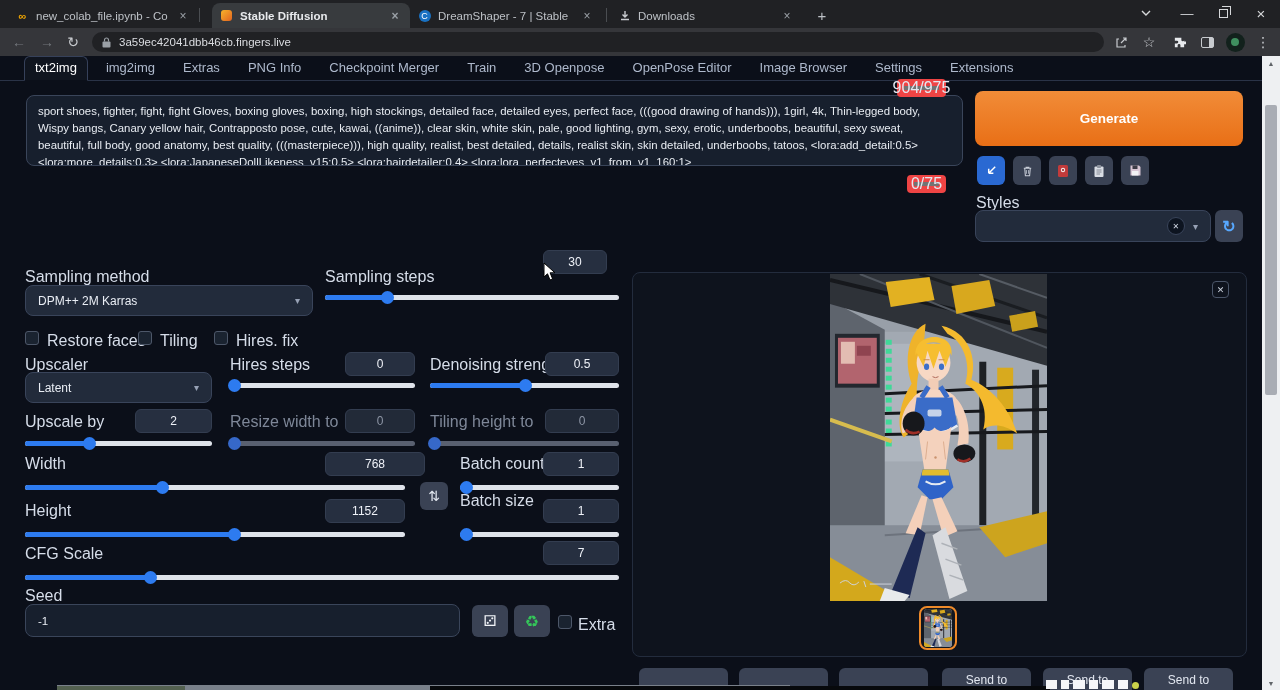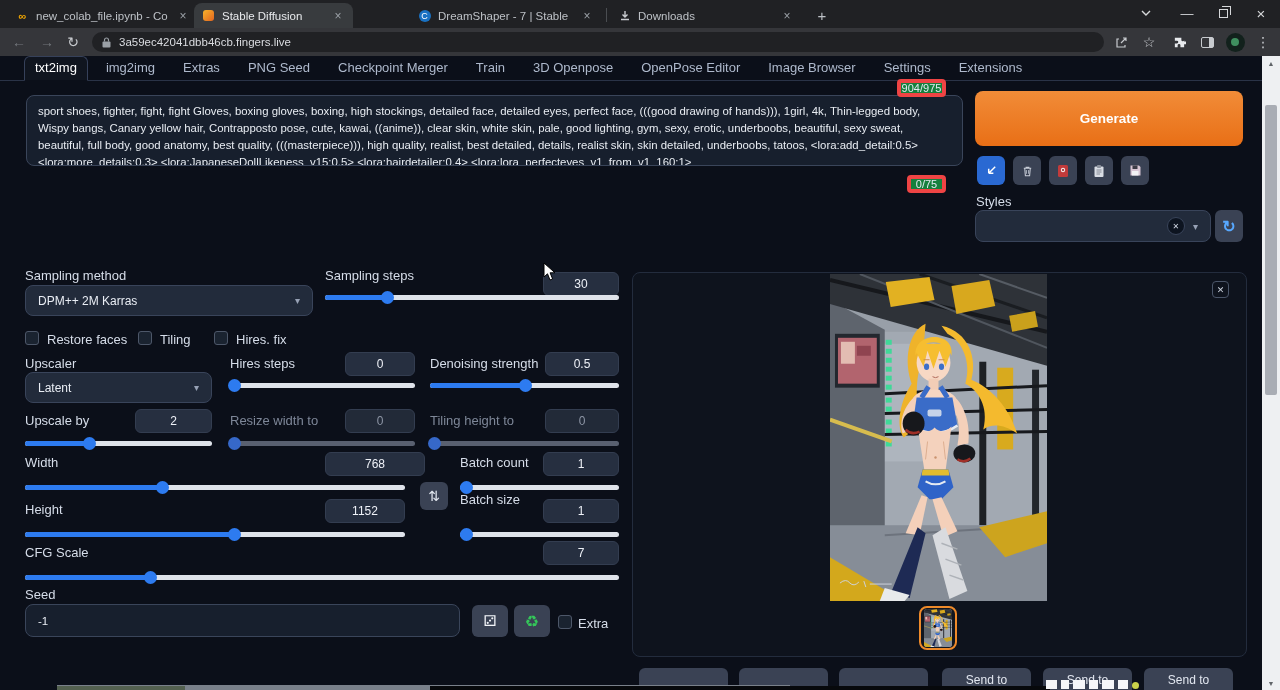--- a/index.html
+++ b/index.html
@@ -34,30 +34,30 @@
     display:flex; align-items:center; justify-content:center; }
 
   #navbar { position:absolute; left:0; top:2px; width:1262px; height:23px; border-bottom:1px solid #2a3347;
     display:flex; align-items:flex-end; padding-left:24px; }
   .gtab { font-size:13px; color:#aeb9cc; padding:3px 10px 5px 10px; margin-right:8px; white-space:nowrap; }
   .gtab.active { color:#ffffff; border:1px solid #36415a; border-bottom:1px solid #0b0f19;
     border-radius:6px 6px 0 0; background:#10151f; margin-bottom:-1px; }
 
   .ta { position:absolute; background:#171f2d; border:1px solid #3a455a; border-radius:8px;
     padding:7px 11px; font-size:11.4px; line-height:17px; color:#e8ecf2; overflow:hidden; }
-  .badge { position:absolute; background:#15803d; border:4px solid #ef4444; border-radius:4px;
-    color:#e3e8f0; font-size:11px; display:flex; align-items:center; justify-content:center; z-index:3;}
+  .badge { position:absolute; background:#737373; border:7px solid #ef4444; border-radius:4px;
+    color:#e3e8f0; font-size:16px; display:flex; align-items:center; justify-content:center; z-index:3;}
 
   #generate { position:absolute; left:975px; top:35px; width:268px; height:55px; border-radius:8px;
     background:linear-gradient(180deg,#f18c38 0%,#e96f16 100%); color:#fff; font-weight:bold;
     font-size:13.5px; display:flex; align-items:center; justify-content:center; }
   .toolbtn { position:absolute; top:100px; width:28px; height:29px; border-radius:6px; background:#3a4254;
     display:flex; align-items:center; justify-content:center; }
   .toolbtn.blue { background:#2a69d2; }
-  .lbl { position:absolute; font-size:13px; color:#d6dde9; white-space:nowrap; }
+  .lbl { position:absolute; font-size:16px; color:#d6dde9; white-space:nowrap; }
   .lbl.dim { color:#7e8798; }
 
   .dd { position:absolute; background:#222b3b; border:1px solid #39445a; border-radius:8px;
     display:flex; align-items:center; padding:0 12px; color:#e9edf4; font-size:12px; }
   .dd .caret { margin-left:auto; color:#97a1b5; font-size:10px; }
 
   .num { position:absolute; background:#262f40; border:1px solid #333d50; border-radius:6px;
     color:#eef1f7; font-size:12px; display:flex; align-items:center; justify-content:center; height:24px; }
   .num.dim { color:#8d95a5; background:#222a38; }
 
@@ -105,21 +105,21 @@
 </head>
 <body>
 
 <div id="tabstrip">
   <div class="btab" style="left:8px; width:190px;">
     <span class="favicon" style="color:#f9ab00; font-weight:bold;">∞</span>
     <span class="tt">new_colab_file.ipynb - Colaborat</span>
     <span class="x">×</span>
   </div>
   <div class="tabsep" style="left:199px;"></div>
-  <div class="btab active" style="left:194px; width:159px;">
+  <div class="btab active" style="left:212px; width:198px;font-weight:bold;">
     <span class="favicon">
         <span style="width:11px;height:11px;border-radius:3px;background:linear-gradient(135deg,#f7b32b,#e2641f);"></span>
       </span>
     <span class="tt">Stable Diffusion</span>
     <span class="x">×</span>
   </div>
   <div class="btab" style="left:410px; width:192px;">
     <span class="favicon">
         <span style="width:12px;height:12px;border-radius:50%;background:#1971c2;color:#fff;font-size:9px;display:flex;align-items:center;justify-content:center;">C</span>
       </span>
@@ -187,21 +187,21 @@
   </div>
   <div class="navic" style="left:1252px;">⋮</div>
 </div>
 
 <div id="page">
 
   <div id="navbar">
     <span class="gtab active">txt2img</span>
     <span class="gtab">img2img</span>
     <span class="gtab">Extras</span>
-    <span class="gtab">PNG Seed</span>
+    <span class="gtab">PNG Info</span>
     <span class="gtab">Checkpoint Merger</span>
     <span class="gtab">Train</span>
     <span class="gtab">3D Openpose</span>
     <span class="gtab">OpenPose Editor</span>
     <span class="gtab">Image Browser</span>
     <span class="gtab">Settings</span>
     <span class="gtab">Extensions</span>
   </div>
 
   <div class="badge" style="left:897px; top:23px; width:49px; height:18px;">904/975</div>
@@ -252,21 +252,21 @@
   <div class="toolbtn" style="left:1215px; top:154px; width:28px; height:32px;">
     <span style="color:#57a8ff; font-size:16px; font-weight:bold;">↻</span>
   </div>
 
   <div class="lbl" style="left:25px; top:212px;">Sampling method</div>
   <div class="dd" style="left:25px; top:229px; width:288px; height:31px;">
     <span>DPM++ 2M Karras</span>
     <span class="caret">▾</span>
   </div>
   <div class="lbl" style="left:325px; top:212px;">Sampling steps</div>
-  <div class="num" style="left:543px; top:216px; width:76px;">30</div>
+  <div class="num" style="left:543px; top:194px; width:64px;">30</div>
   <div class="slider" style="left: 325px; top: 234px; width: 294px; --fill: 21%;">
     <span class="track"></span>
       <span class="fill"></span>
       <span class="knob"></span>
   </div>
 
   <span class="cb" style="left:25px; top:275px;"></span>
   <span class="lbl" style="left:47px; top:276px;">Restore faces</span>
   <span class="cb" style="left:138px; top:275px;"></span>
   <span class="lbl" style="left:160px; top:276px;">Tiling</span>

